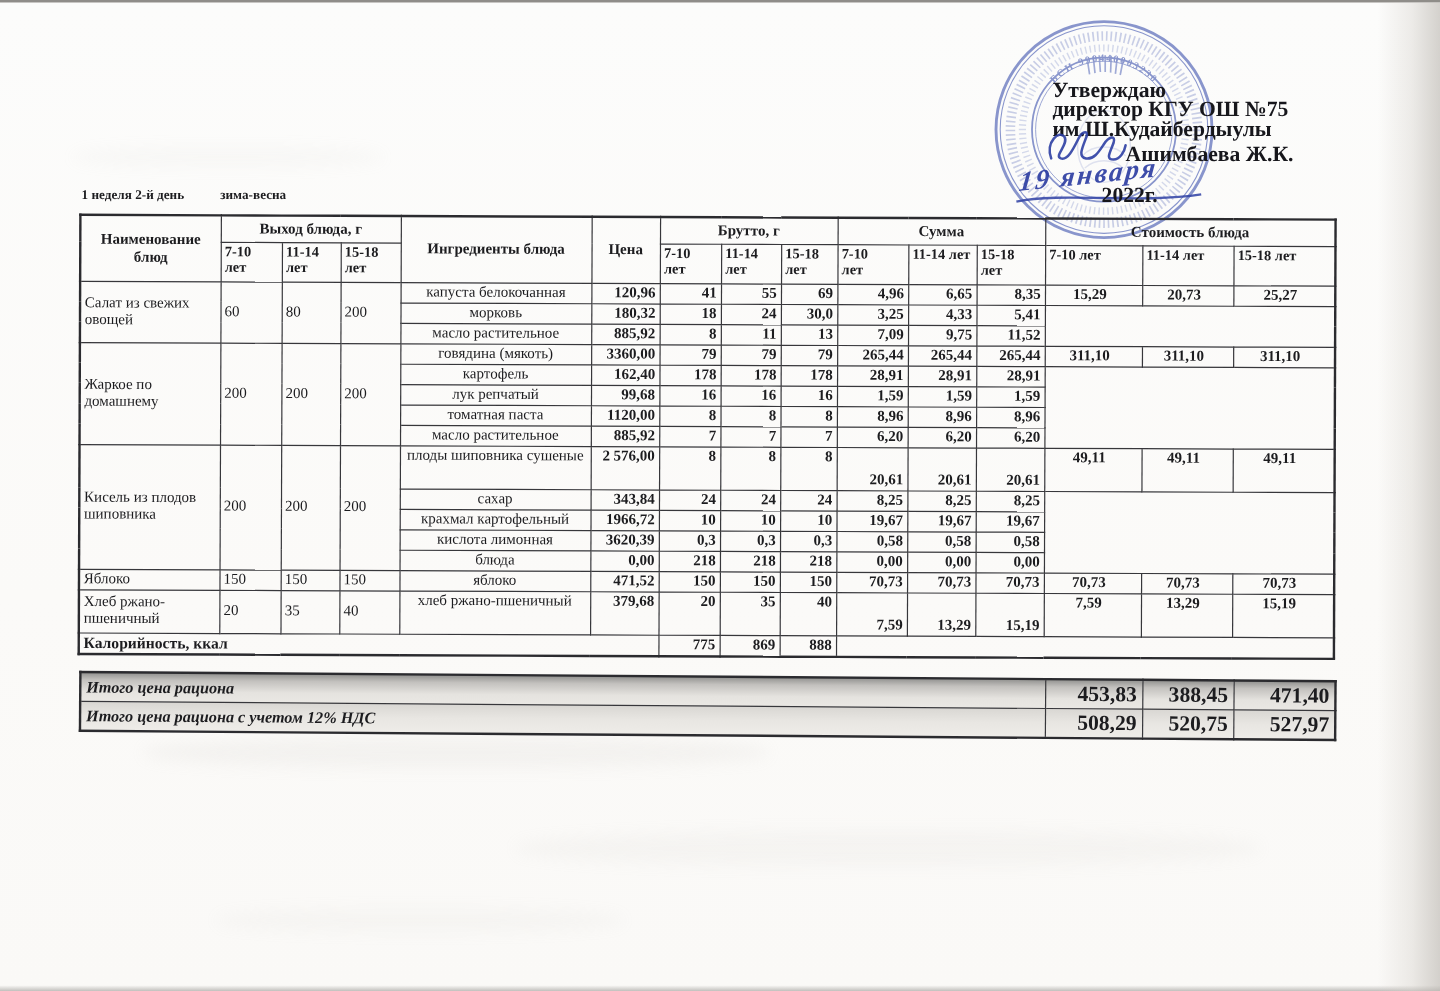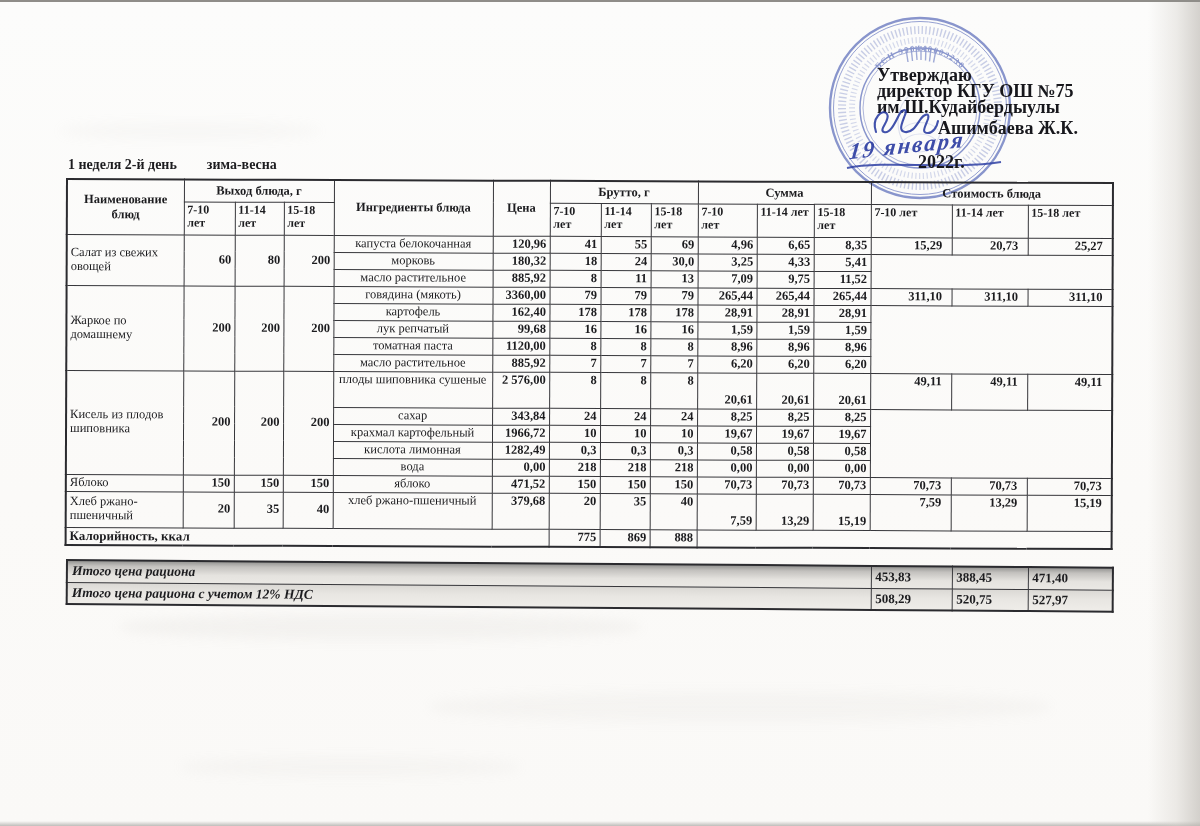--- a/index.html
+++ b/index.html
@@ -9,54 +9,54 @@
     border-top:2px solid #8f8d89; border-bottom:3px solid #c2bfba;
     font-family:"Liberation Serif", serif; color:#1c1c1f;
   }
   .page::after{ content:""; position:absolute; top:0; right:0; width:52px; height:100%;
     background:linear-gradient(90deg, rgba(213,209,203,0) 0%, rgba(213,209,203,.4) 55%, rgba(190,186,180,.65) 100%);
     pointer-events:none; }
   .page::before{ content:""; position:absolute; left:0; bottom:0; width:100%; height:7px;
     background:linear-gradient(180deg, rgba(150,148,144,0), rgba(140,138,134,.75)); pointer-events:none; }
   .smudge { position:absolute; background:#c8c5c0; opacity:.14; filter:blur(6px); border-radius:45%; pointer-events:none; }
 
-  .doc-title { position:absolute; left:68px; top:155px; font-size:14px; font-weight:bold; white-space:nowrap; }
+  .doc-title { position:absolute; left:68px; top:155px; font-size:11px; font-weight:bold; white-space:nowrap; }
   .doc-title .gap { display:inline-block; width:30px; }
 
   table { border-collapse:collapse; table-layout:fixed; font-size:12.5px; color:#1c1c1f; }
   .main { position:absolute; left:66px; top:176px; width:1046px;
     transform:rotate(0.22deg); transform-origin:0 0; border:2px solid #2b2b2f; }
   .main th, .main td { border:1px solid #37373b; overflow:hidden; }
   .main thead tr.t1 { height:22px; }
   .main thead tr.t2 { height:33px; }
   .main th { font-weight:bold; padding:1px 3px; text-align:center; vertical-align:middle; }
   .main th.sub { text-align:left; vertical-align:top; font-size:12px; line-height:1.15; }
   .main tbody tr { height:17px; }
   .main tbody tr.tall { height:36px; }
   .main tr.cal-row { height:18px; }
   .main td { padding:1px 3px; vertical-align:middle; line-height:1.1; }
   .main td.top { vertical-align:top; }
   .main td.bot { vertical-align:bottom;margin-left:28px; }
   .num { text-align:right; font-weight:bold; }
-  .cost { padding-right:9px !important; }
-  .out { text-align:right; font-weight:bold; vertical-align:top; }
+  .cost { padding-right:9px !important;text-align:center; }
+  .out { text-align:left; font-weight:normal; vertical-align:top; }
   .out.mid { vertical-align:middle; }
   .dish-name { font-weight:normal; vertical-align:top; line-height:1.12; }
   .ing { text-align:center; }
   .cal-label { font-weight:bold; font-size:13px; }
   .cost-rest { background:transparent; }
 
   .totals { position:absolute; left:66px; top:557px; width:1046px;
     transform:rotate(0.42deg); transform-origin:0 0; border:2px solid #2b2b2f; }
   .totals td { border:1px solid #37373b; padding:1px 4px; }
   .totals tr { height:22px; }
   .totals tr.r1 { background:linear-gradient(180deg,#8e8e8c 0%,#c3c1be 26%,#e5e3df 65%,#eae8e4 100%); }
   .totals tr.r2 { background:linear-gradient(180deg,#d9d7d3 0%,#e8e6e2 45%,#efede9 100%); }
   .totals .label { font-weight:bold; font-style:italic; font-size:13.5px; }
-  .totals .val { text-align:left; font-weight:bold; font-size:13px; }
+  .totals .val { text-align:right; font-weight:bold; font-size:18px; }
 
   .stamp-svg { position:absolute; left:818px; top:10px; opacity:.6; pointer-events:none; }
   .appr { position:absolute; font-weight:bold; font-size:18px; white-space:nowrap; color:#17171c; }
   .a1 { left:877px; top:63px; }
   .a2 { left:877px; top:79px; }
   .a3 { left:877px; top:95px; }
   .a4 { left:938px; top:116px; }
   .a5 { left:918px; top:150px; }
   .sig-svg { position:absolute; left:869px; top:103px; }
   .hand-date { position:absolute; left:849px; top:131px; font-size:23px; font-weight:bold; font-style:italic;
@@ -323,30 +323,30 @@
           <td class="num">1966,72</td>
           <td class="num">10</td>
           <td class="num">10</td>
           <td class="num">10</td>
           <td class="num">19,67</td>
           <td class="num">19,67</td>
           <td class="num">19,67</td>
         </tr>
         <tr>
           <td class="ing">кислота лимонная</td>
-          <td class="num">1282,49</td>
+          <td class="num">3620,39</td>
           <td class="num">0,3</td>
           <td class="num">0,3</td>
           <td class="num">0,3</td>
           <td class="num">0,58</td>
           <td class="num">0,58</td>
           <td class="num">0,58</td>
         </tr>
         <tr>
-          <td class="ing">вода</td>
+          <td class="ing">блюда</td>
           <td class="num">0,00</td>
           <td class="num">218</td>
           <td class="num">218</td>
           <td class="num">218</td>
           <td class="num">0,00</td>
           <td class="num">0,00</td>
           <td class="num">0,00</td>
         </tr>
         <tr>
           <td class="dish-name" rowspan="1">Яблоко</td>

